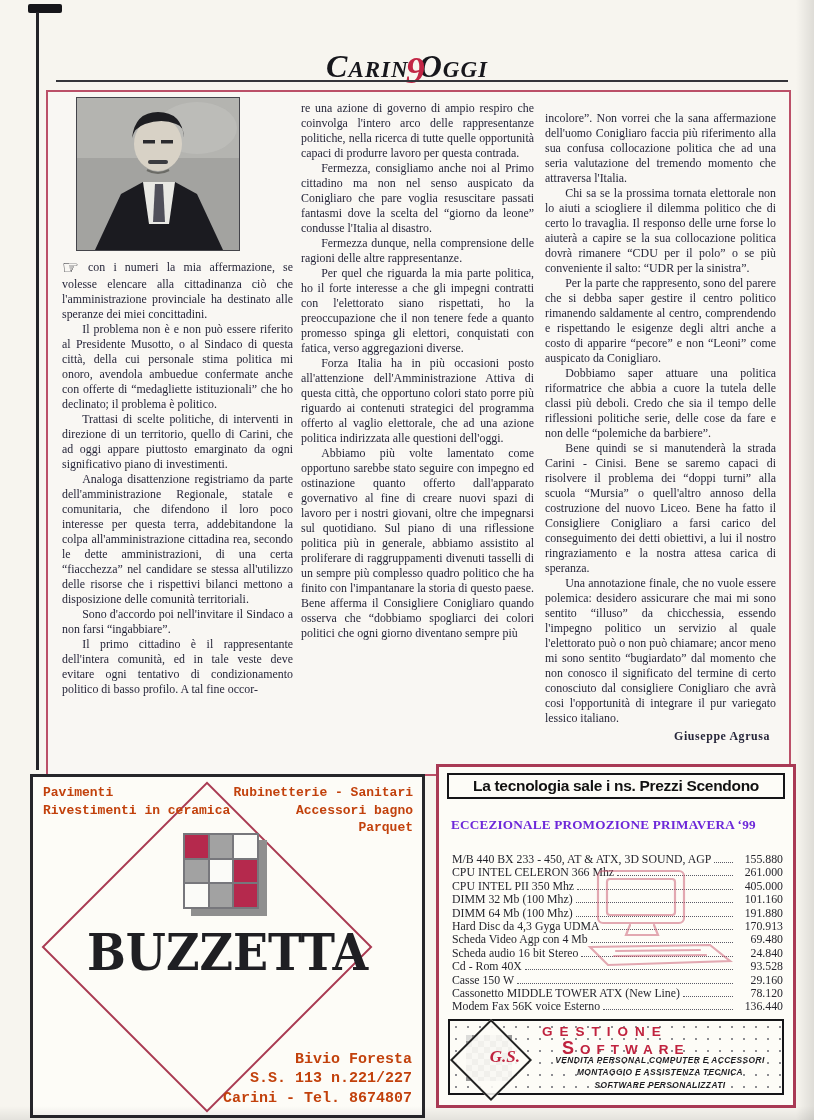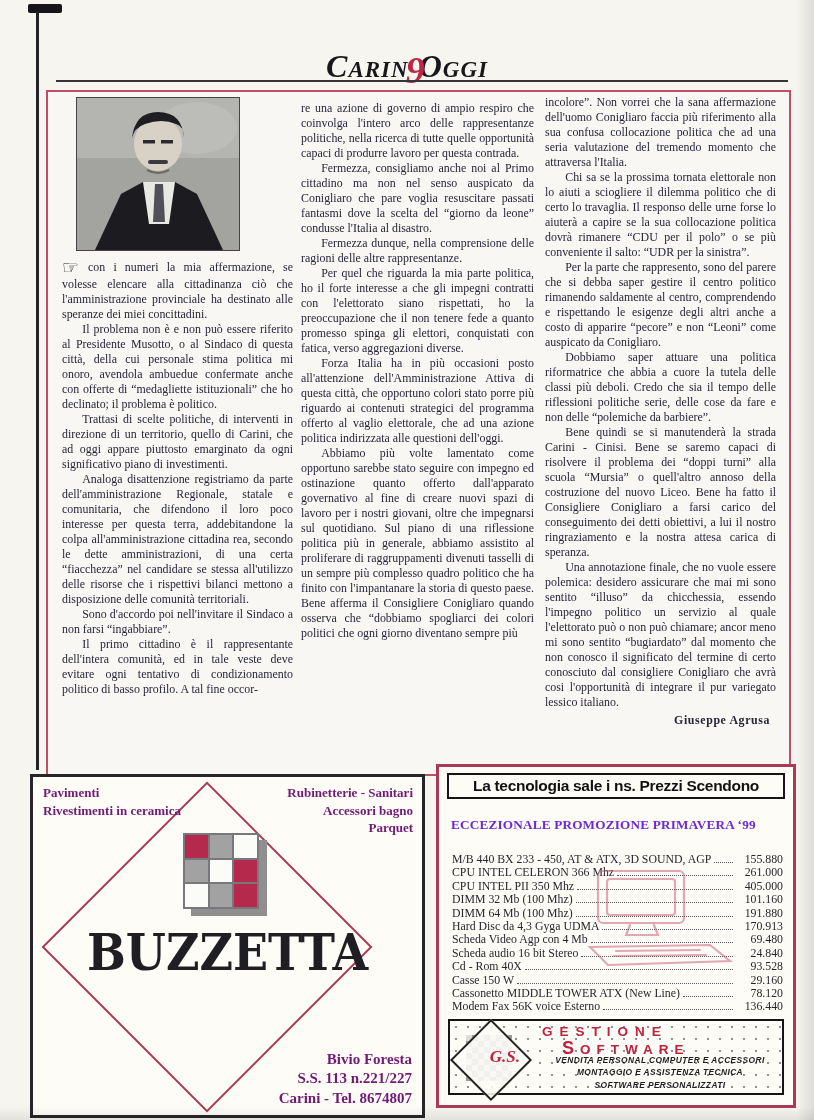--- a/index.html
+++ b/index.html
@@ -26,29 +26,29 @@
   
   .article-frame{position:absolute;left:46px;top:90px;width:741px;height:682px;
         border:2px solid #bb5068;overflow:hidden;background:rgba(255,255,255,.25);}
   .photo{position:absolute;left:28px;top:5px;width:162px;height:152px;border:1px solid #44444a;
         background:#a8a8a4;overflow:hidden;}
   .col{position:absolute;font-size:11.9px;line-height:15px;text-align:justify;}
   .col p{margin:0;text-indent:1.7em;}
   .col p.cont{text-indent:0;}
   .col1{left:14px;top:166px;width:231px;}
   .col2{left:253px;top:9px;width:233px;}
-  .col3{left:497px;top:3px;width:231px;}
+  .col3{left:497px;top:19px;width:231px;}
   .hand{font-family:"DejaVu Sans",sans-serif;font-size:19px;line-height:1;vertical-align:-3px;
         margin-right:9px;color:#1d1d24;}
   .byline{text-align:right;font-weight:bold;letter-spacing:.6px;margin-top:3px;padding-right:6px;}
 
   
   .ad-buzzetta{position:absolute;left:30px;top:774px;width:389px;height:338px;
         border:3px solid #26262a;background:#fdfcf7;overflow:hidden;}
-  .bz-red{color:#701a75;font-family:Liberation Serif, serif;font-weight:bold;}
+  .bz-red{color:#c2410c;font-family:Liberation Mono, monospace;font-weight:bold;}
   .bz-top{position:relative;z-index:3;display:flex;justify-content:space-between;padding:7px 9px 0 10px;
         font-size:13px;line-height:1.35;}
   .bz-right{text-align:right;}
   .bz-diamond{position:absolute;left:57px;top:53px;width:230px;height:230px;
         transform:rotate(45deg);border:2.5px solid #a93a52;}
   .bz-tiles-shadow{position:absolute;left:158px;top:63px;width:76px;height:76px;background:#8f8f8f;}
   .bz-tiles{position:absolute;left:150px;top:56px;width:76px;height:76px;background:#77777c;
         display:grid;grid-template-columns:repeat(3,1fr);grid-template-rows:repeat(3,1fr);
         gap:2px;padding:2px;box-sizing:border-box;}
   .tile-red{background:#b5294d;}

